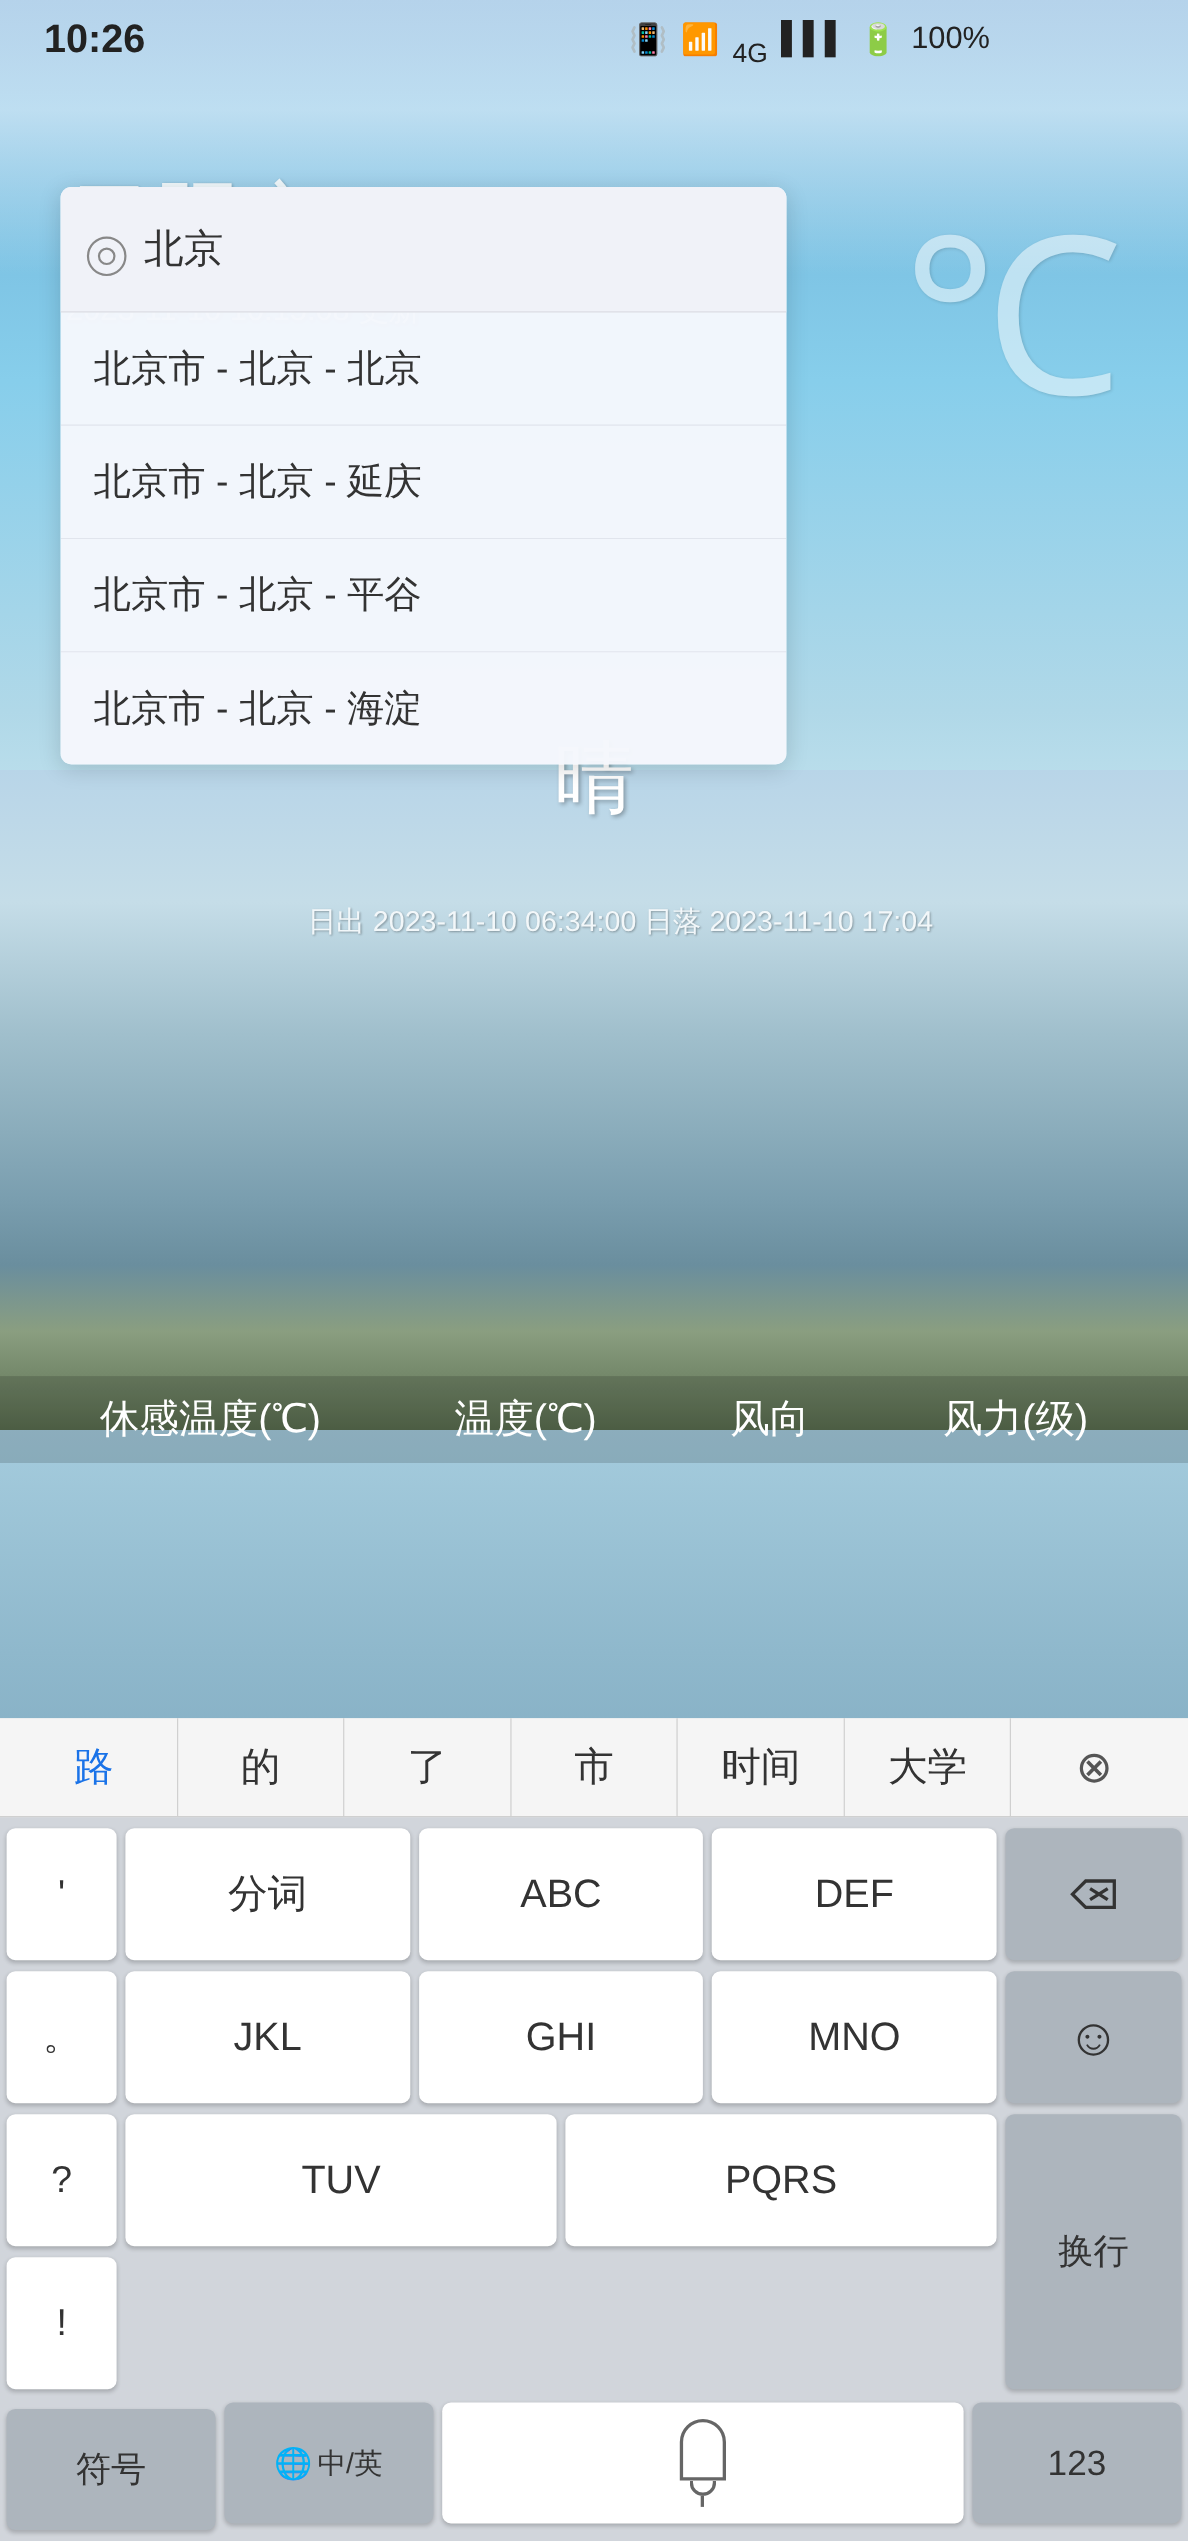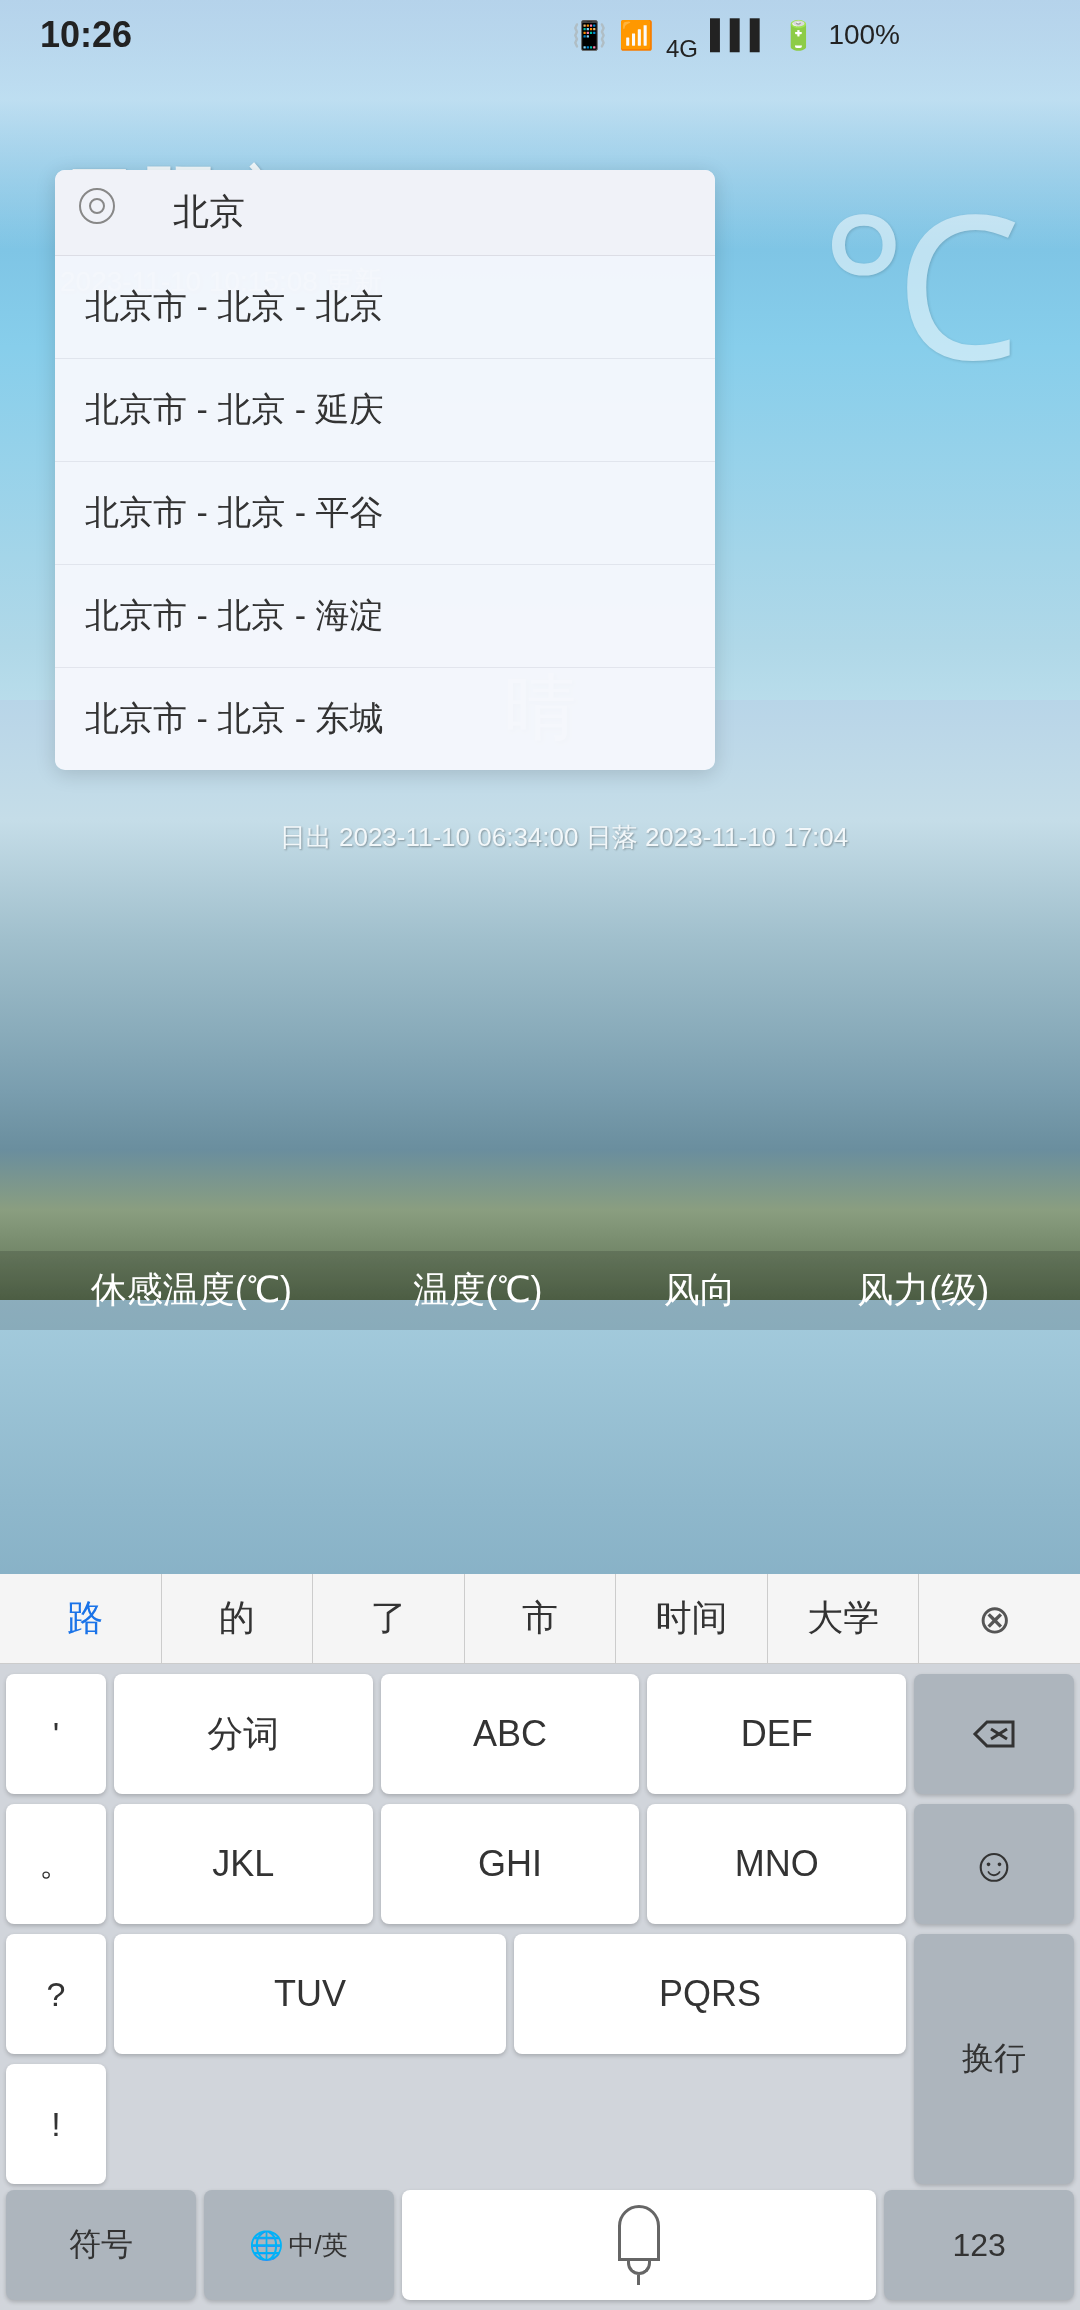--- a/index.html
+++ b/index.html
@@ -173,25 +173,24 @@
       width: 660px;
       background: rgba(245, 247, 252, 0.97);
       border-radius: 10px;
       z-index: 50;
       overflow: hidden;
       box-shadow: 0 4px 20px rgba(0,0,0,0.15);
     }
 
     .search-bar-row {
       display: flex;
-      align-items: flex-start;
-      padding: 18px 24px;
+      align-items: flex-end;
+      padding: 32px 24px;
       border-bottom: 1px solid rgba(200,200,210,0.5);
       background: rgba(240,242,248,0.98);
-      gap: 42px;
     }
     .search-icon-circle {
       width: 36px;
       height: 36px;
       border-radius: 50%;
       border: 2.5px solid #888;
       display: flex;
       align-items: center;
       justify-content: center;
       margin-right: 16px;
@@ -342,21 +341,21 @@
       border-radius: 8px;
       display: flex;
       align-items: center;
       justify-content: center;
       font-size: 32px;
       color: #333;
       cursor: pointer;
       box-shadow: 0 2px 4px rgba(0,0,0,0.2);
       height: 110px;
     }
-    .bottom-key.sym { flex: 1.2; }
+    .bottom-key.sym { flex: 1.2; margin-top: 12px; }
     .bottom-key.lang { flex: 1.2; font-size: 28px; }
     .bottom-key.space {
       flex: 3;
       background: white;
       position: relative;
     }
     .bottom-key.num { flex: 1.2; }
 
     .mic-icon {
       width: 42px;
@@ -430,23 +429,20 @@
   </div>
   <div class="dropdown-item">
     <span>北京市 - 北京 - 延庆</span>
   </div>
   <div class="dropdown-item">
     <span>北京市 - 北京 - 平谷</span>
   </div>
   <div class="dropdown-item">
     <span>北京市 - 北京 - 海淀</span>
   </div>
-  <div class="dropdown-item">
-    <span>北京市 - 北京 - 东城</span>
-  </div>
 </div>
 
 <div class="keyboard-container">
 
   <div class="suggestion-bar">
     <div class="suggestion-item">
       <span>路</span>
     </div>
     <div class="suggestion-item normal">
       <span>的</span>

